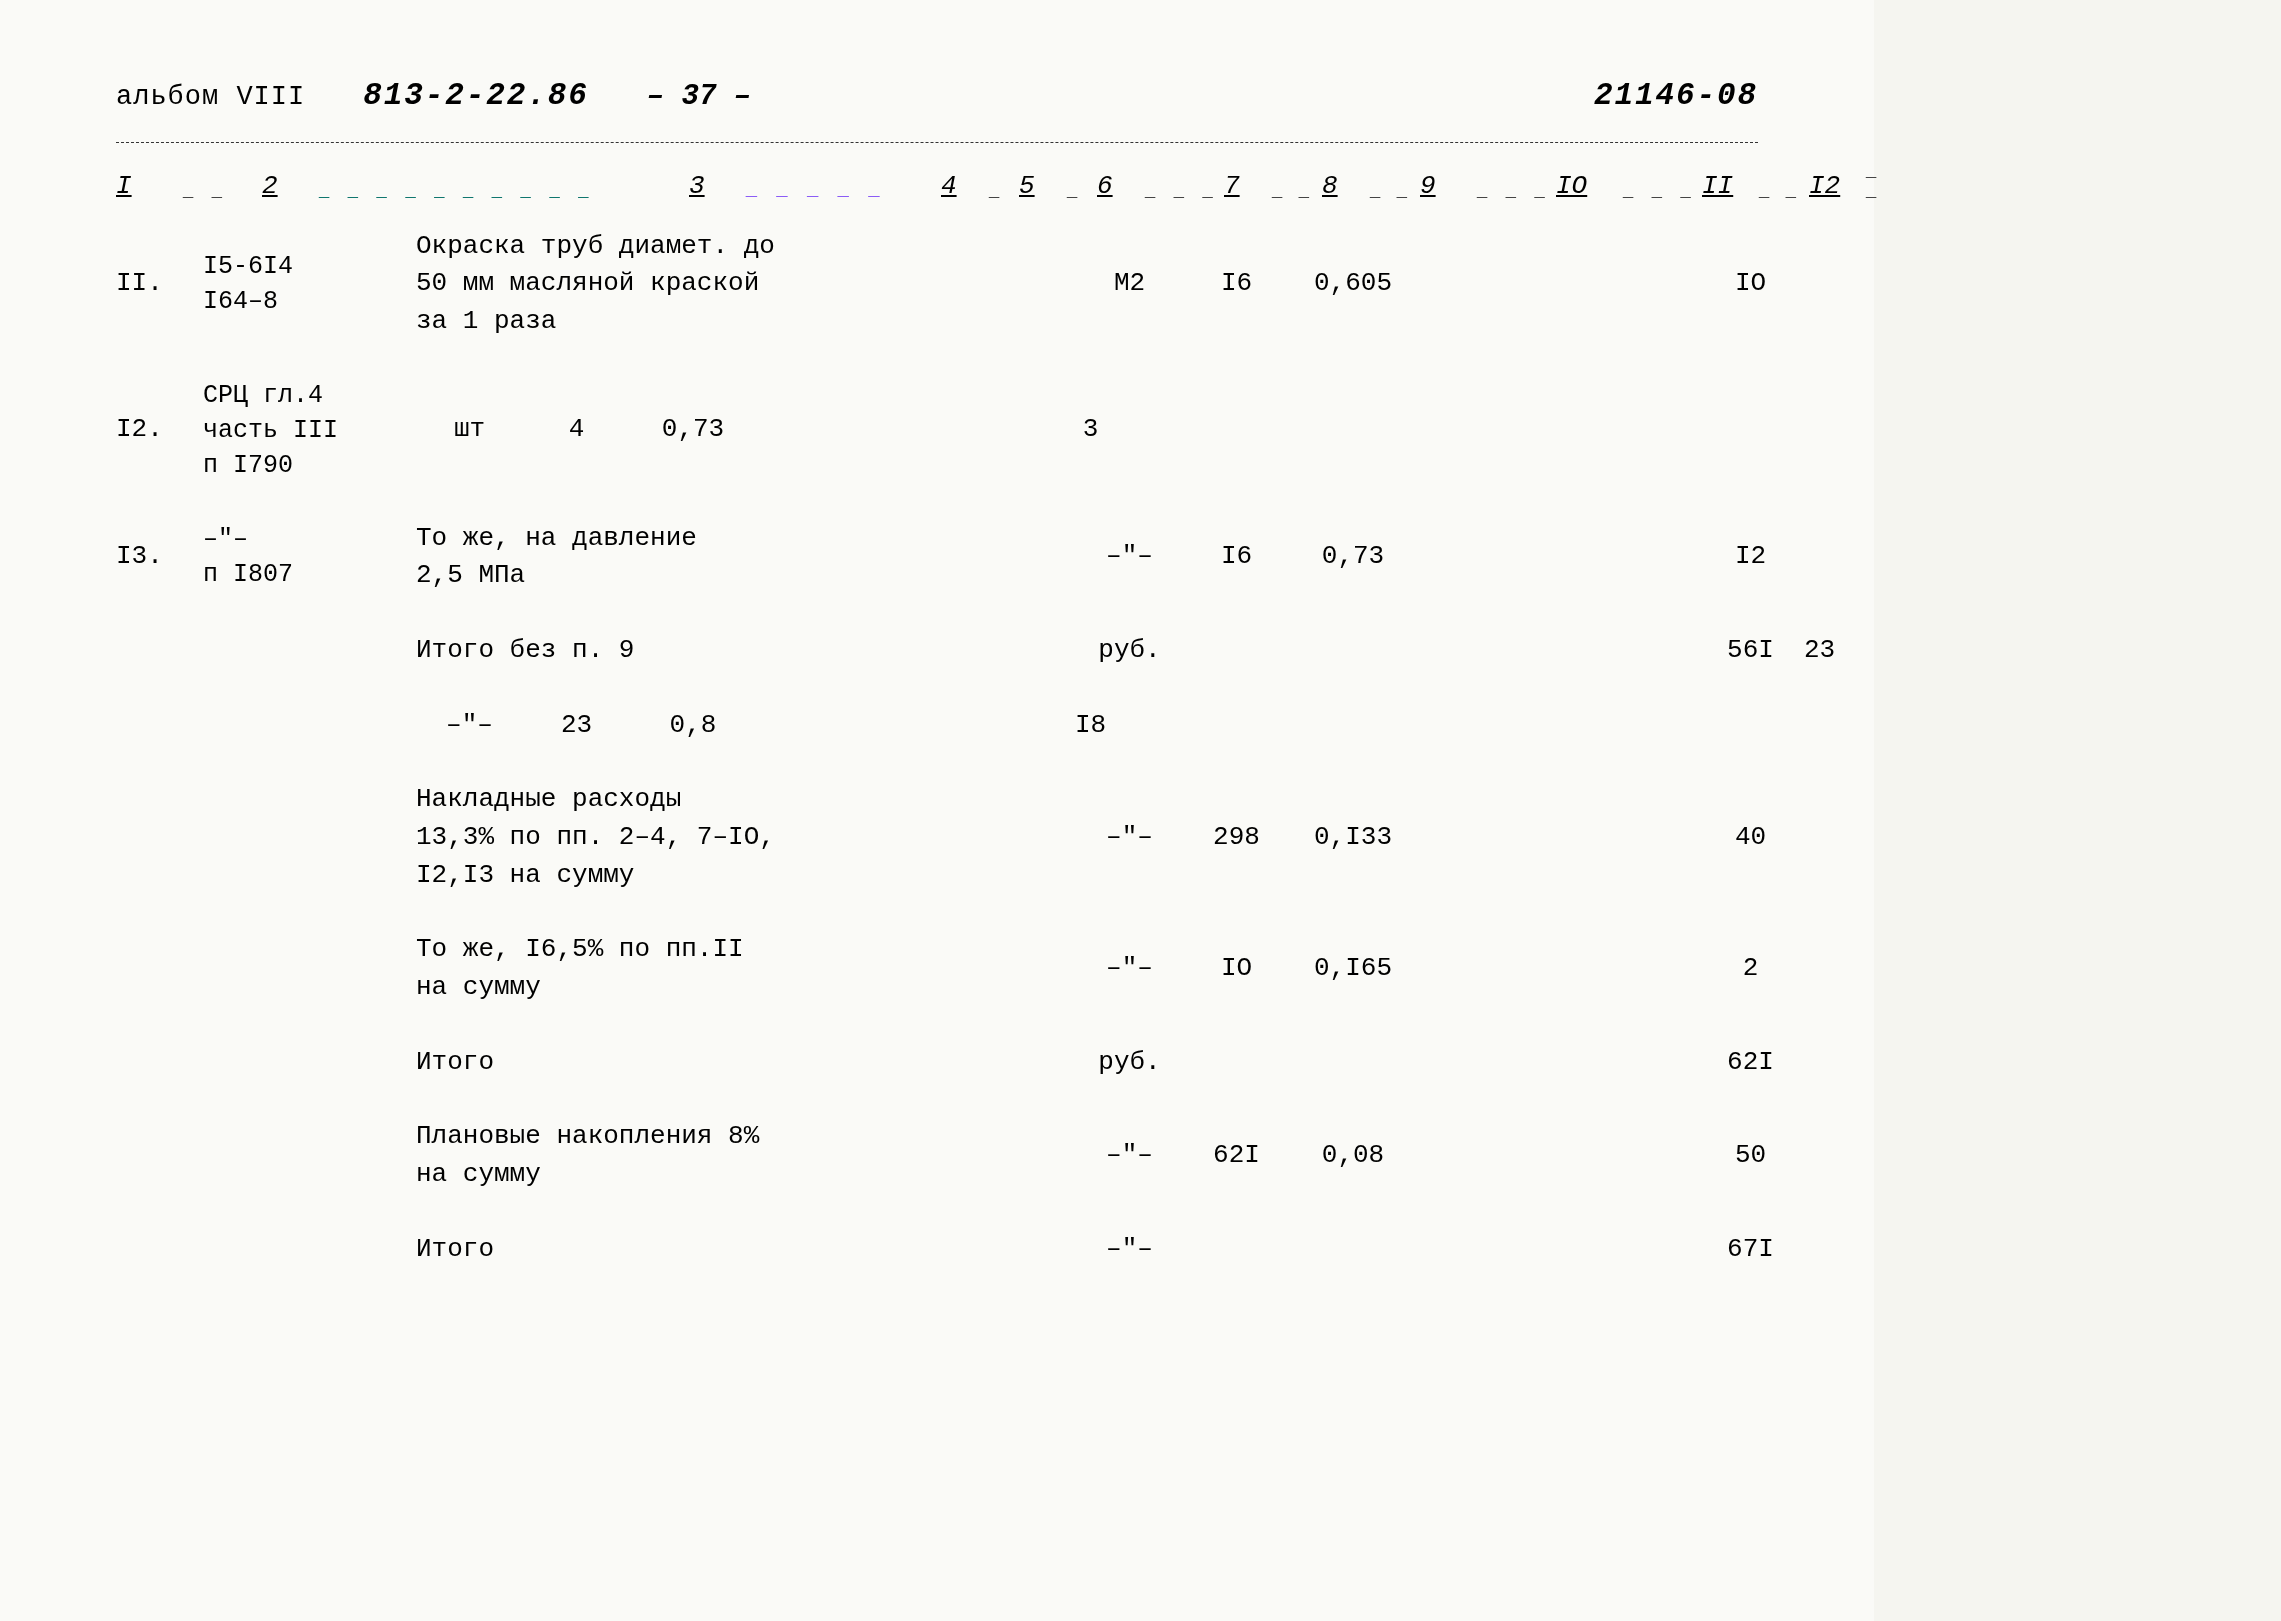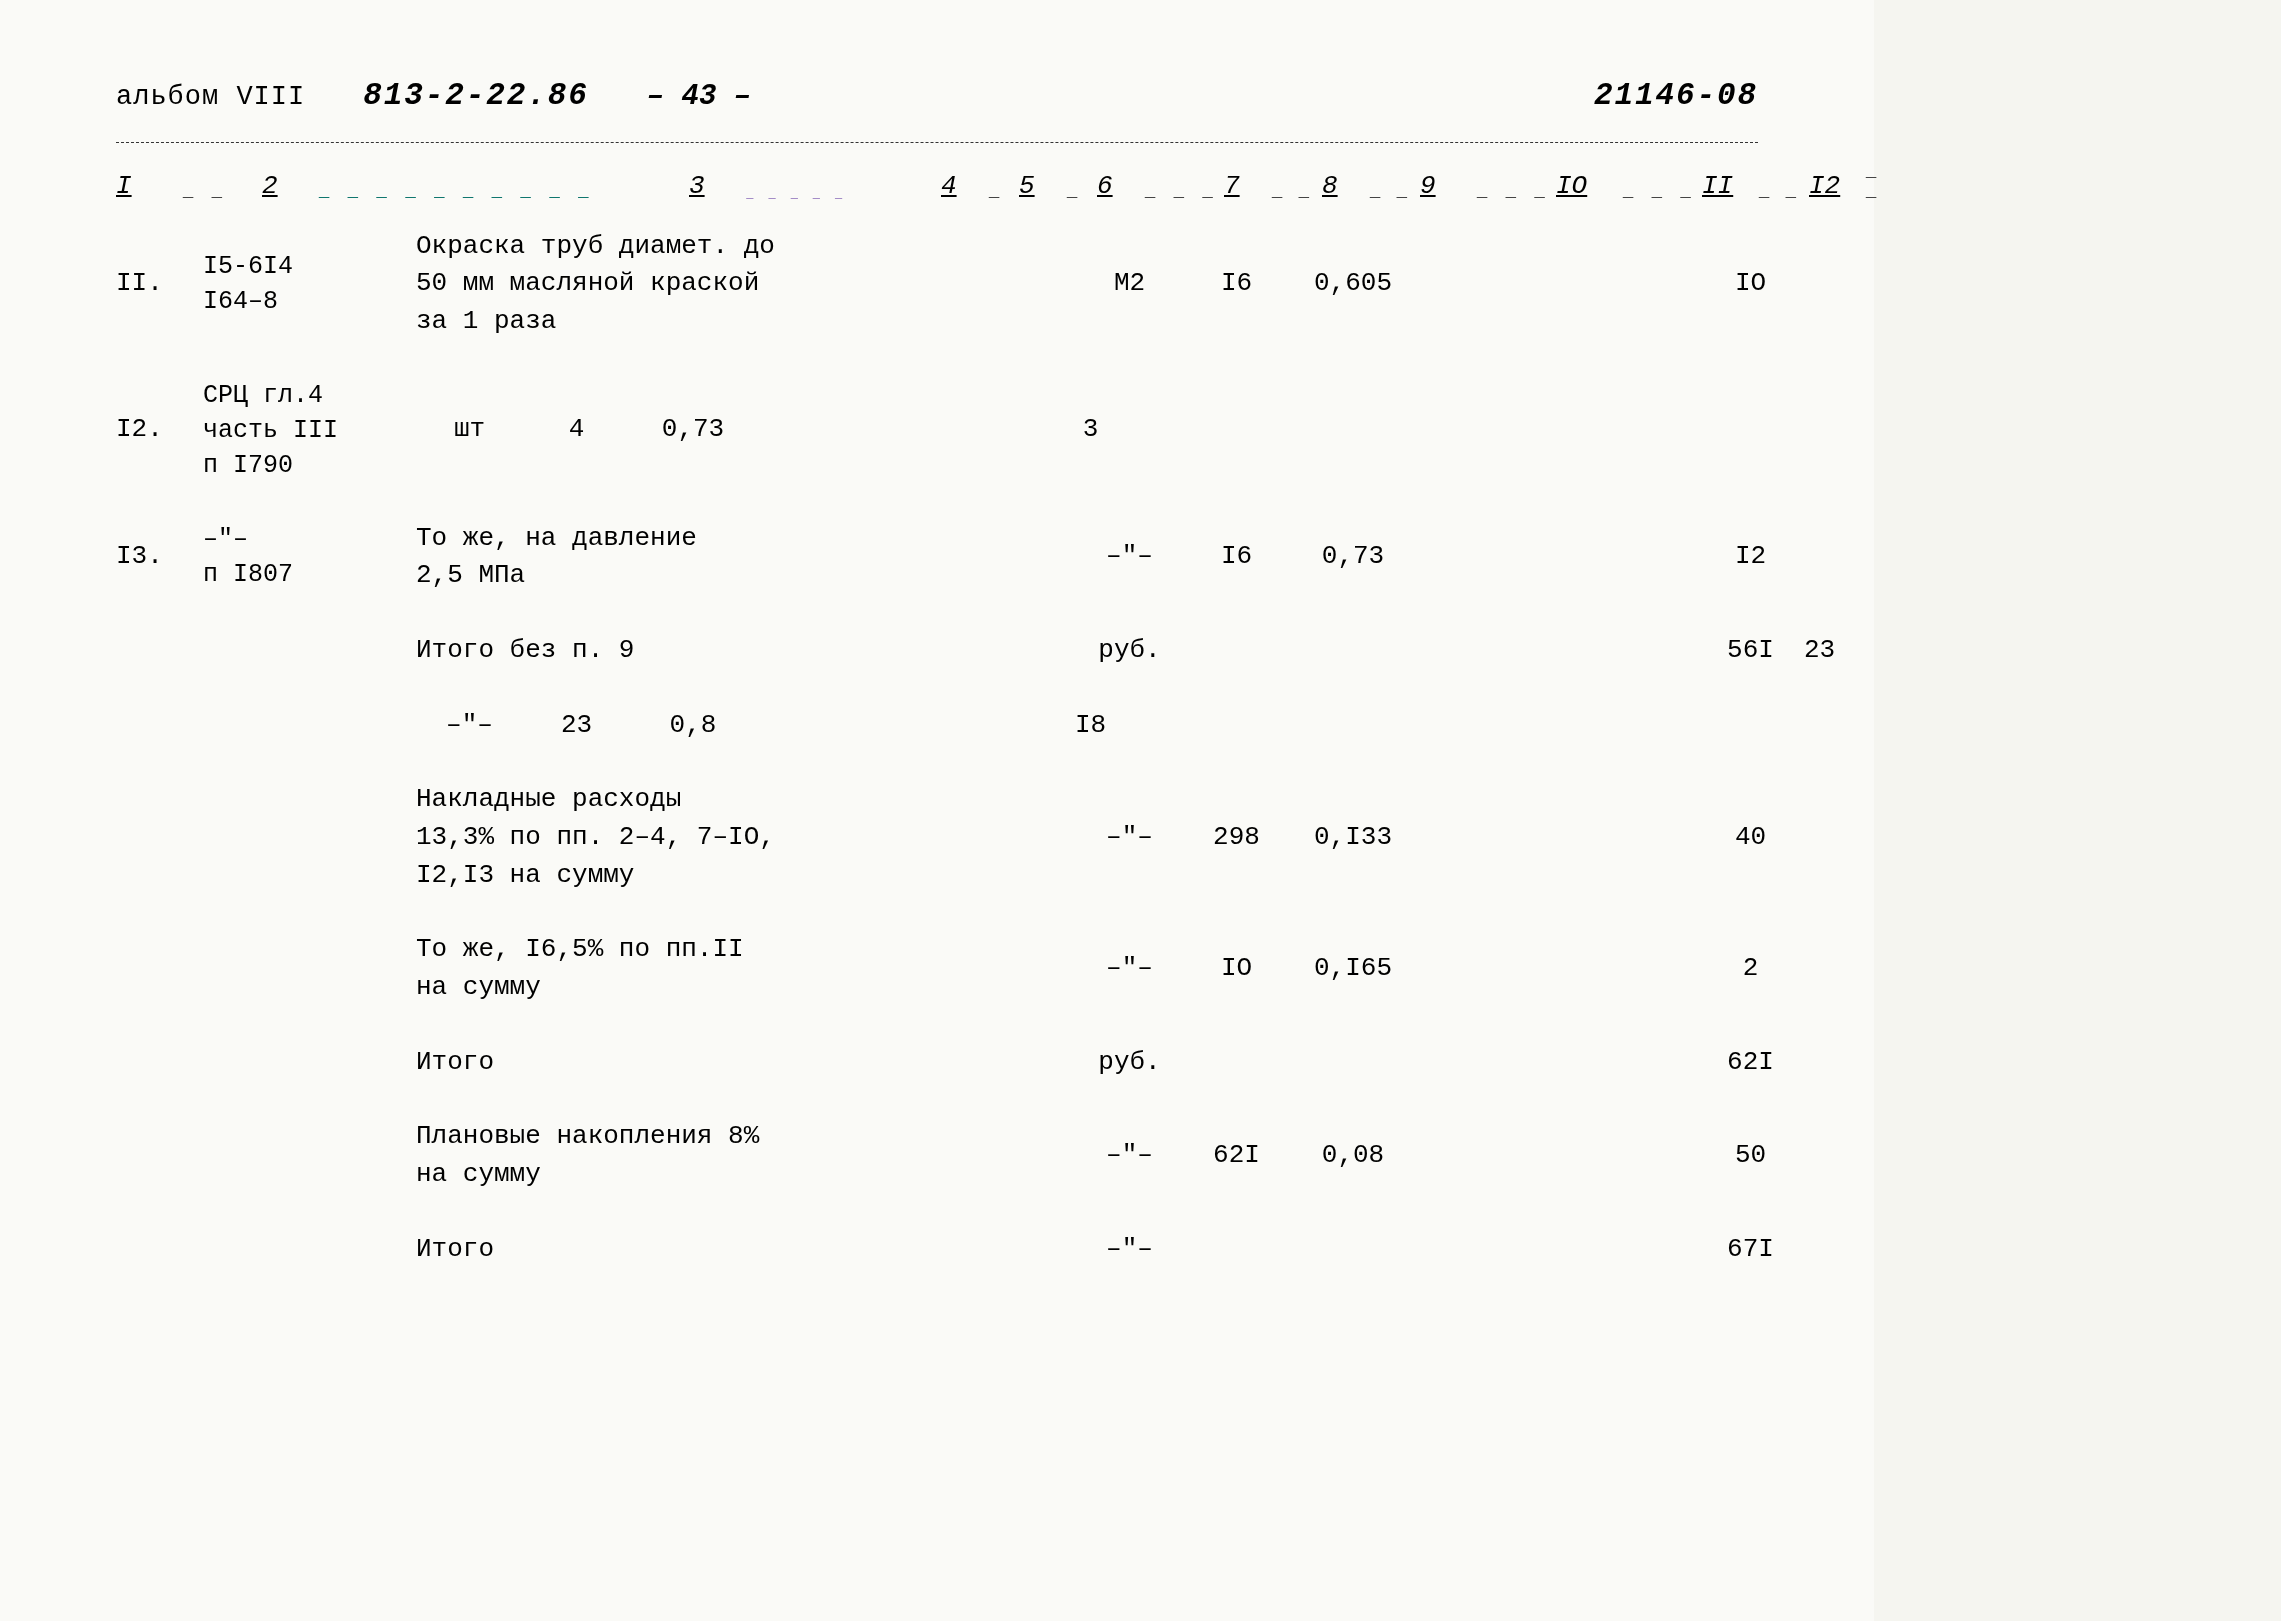--- a/index.html
+++ b/index.html
@@ -152,33 +152,33 @@
     }
   </style>
 </head>
 <body>
 
 <div class="page">
 
   <div class="header-row">
     <span class="header-album">альбом VIII</span>
     <span class="header-doc">813-2-22.86</span>
-    <span class="header-page">– 43 –</span>
+    <span class="header-page">– 37 –</span>
     <span class="header-num">21146-08</span>
   </div>
 
   <div class="dashed-line"></div>
 
   <div style="display:flex; align-items:flex-end; font-size:26px; margin-bottom:27px; font-style:italic; position:relative;">
     <span style="text-decoration:underline; min-width:68px;">I</span>
     <span style="letter-spacing:3.9px; color:#444; font-size:17.5px; flex:0 0 78px;">_ _</span>
     <span style="text-decoration:underline; min-width:58px;">2</span>
     <span style="letter-spacing:3.9px; color:#0f766e; font-size:17.5px; flex:0 0 369px;">_ _ _ _ _ _ _ _ _ _</span>
     <span style="text-decoration:underline; min-width:58px;">3</span>
-    <span style="letter-spacing:3.9px; color:#4c1d95; font-size:12px; flex:0 0 194px;">_ _ _ _ _</span>
+    <span style="letter-spacing:3.9px; color:#8b5cf6; font-size:19px; flex:0 0 194px;">_ _ _ _ _</span>
     <span style="text-decoration:underline; min-width:49px;">4</span>
     <span style="letter-spacing:2.9px; color:#444; font-size:17.5px; flex:0 0 29px;"> _</span>
     <span style="text-decoration:underline; min-width:49px;">5</span>
     <span style="letter-spacing:2.9px; color:#444; font-size:17.5px; flex:0 0 29px;"> _</span>
     <span style="text-decoration:underline; min-width:49px;">6</span>
     <span style="letter-spacing:3.9px; color:#444; font-size:17.5px; flex:0 0 78px;">_ _ _</span>
     <span style="text-decoration:underline; min-width:49px;">7</span>
     <span style="letter-spacing:2.9px; color:#444; font-size:17.5px; flex:0 0 49px;">_ _</span>
     <span style="text-decoration:underline; min-width:49px;">8</span>
     <span style="letter-spacing:2.9px; color:#444; font-size:17.5px; flex:0 0 49px;">_ _</span>

